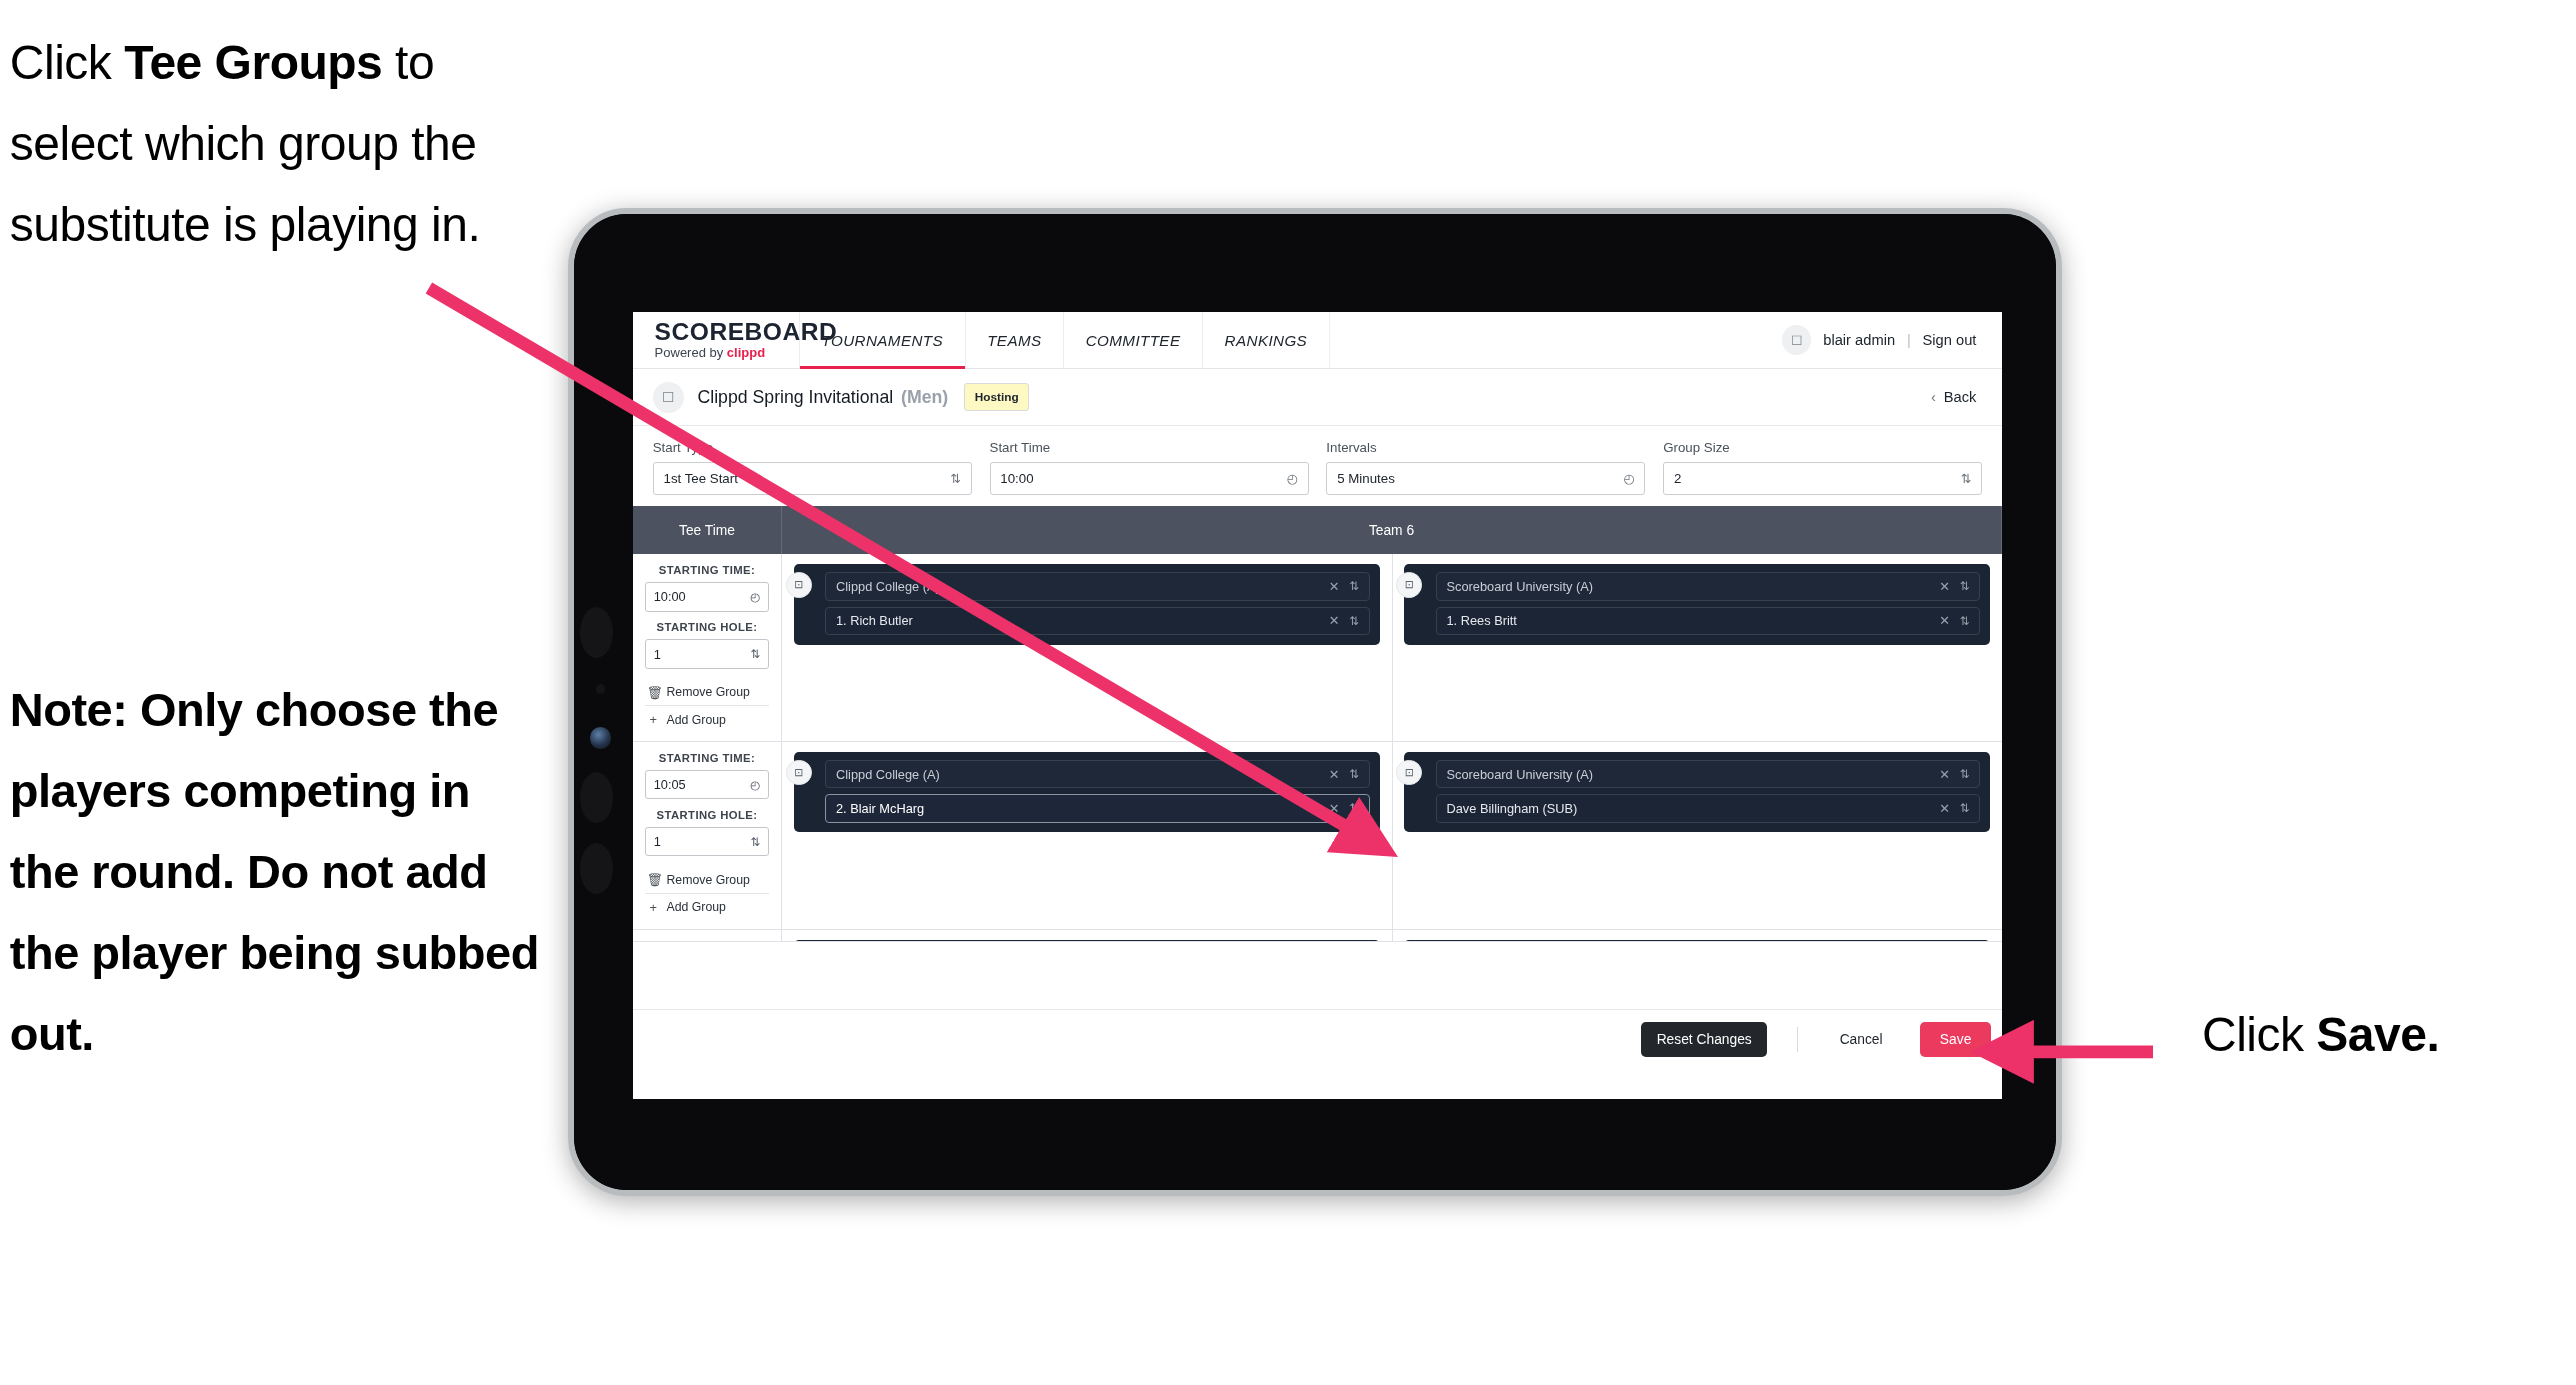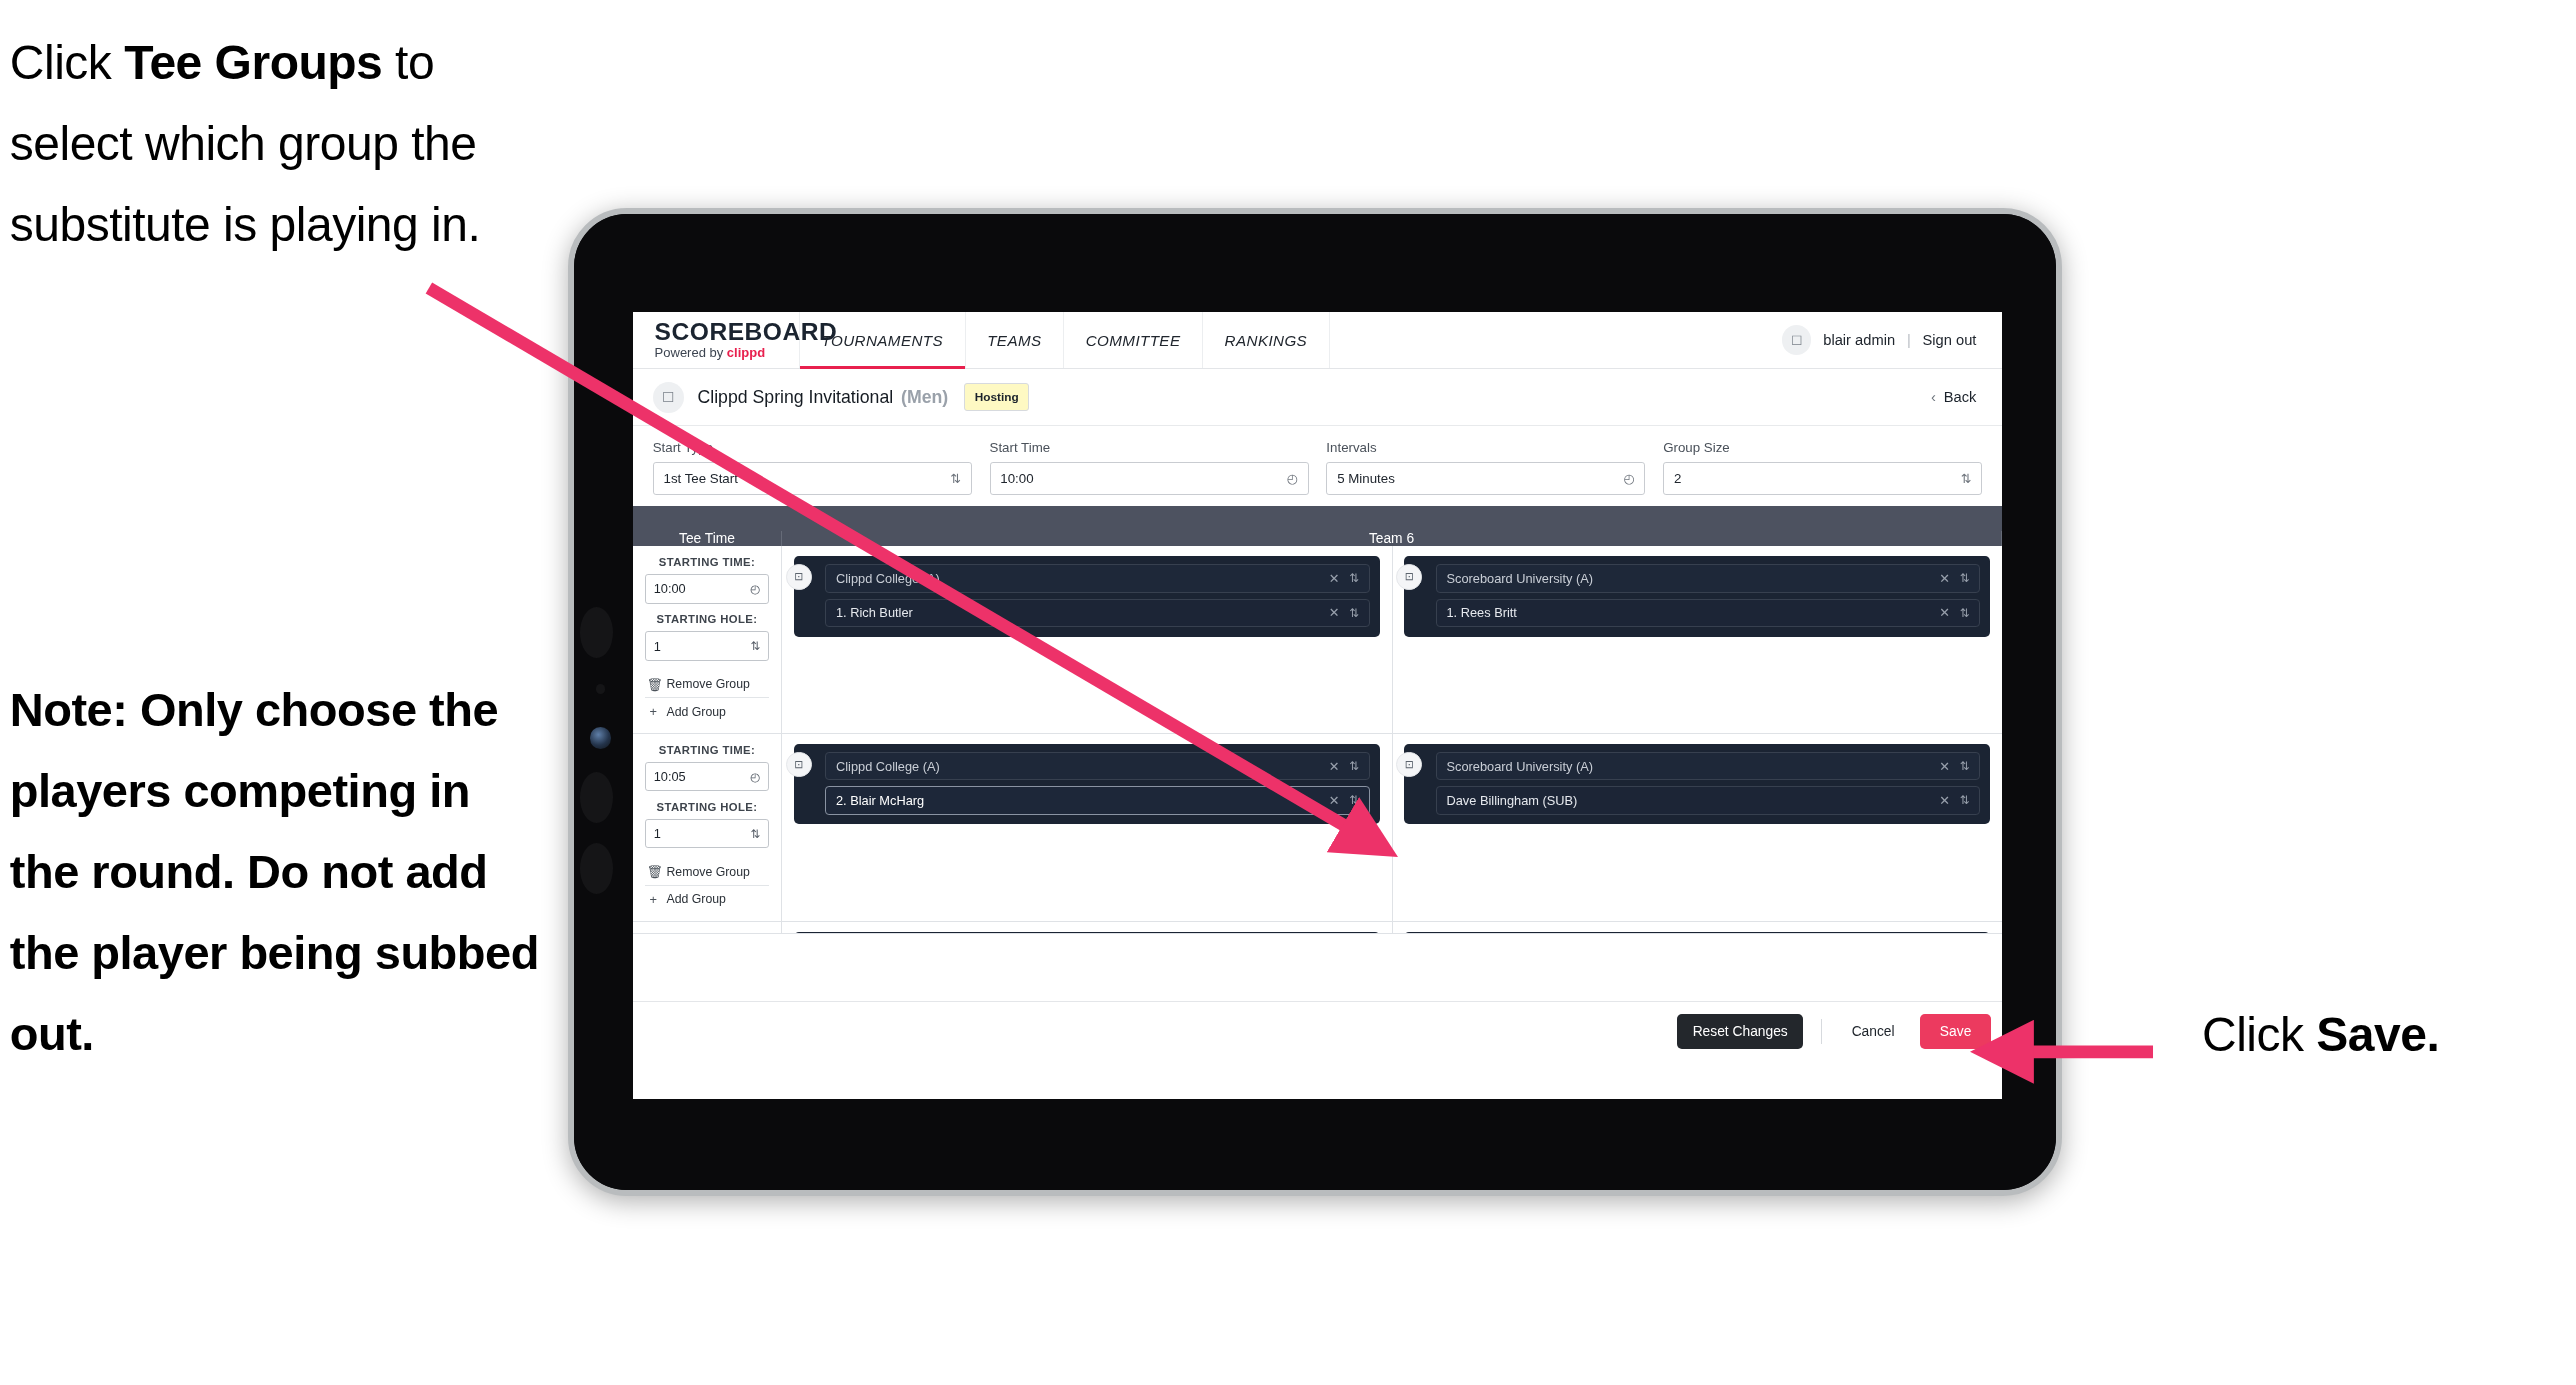--- a/index.html
+++ b/index.html
@@ -132,21 +132,21 @@
   .ctrl { flex:1; display:flex; flex-direction:column; }
   .ctrl label { font-size: 13.3px; color:#4a515a; margin-bottom: 6.9px; }
   .field {
     height: 33px; border:1px solid #c9ccd1; border-radius:2.9px; background:#fff;
     display:flex; align-items:center; padding: 0 9.8px; font-size: 13.3px; color:#20262e;
     justify-content: space-between;
   }
   .field .gl { color:#555c66; font-size:12.8px; opacity:.85; }
 
   
-  .thead { display:flex; background:#4d5260; color:#fff; height: 40px; align-items: flex-end; }
+  .thead { display:flex; background:#4d5260; color:#fff; height: 48px; }
   .thead .c1 { width: 149px; display:flex; align-items:center; justify-content:center;
                font-size:13.8px; border-right:1px solid #666b78; }
   .thead .c2, .thead .c3 { flex:1; display:flex; align-items:center; justify-content:center;
                font-size:13.8px; }
   .thead .c2 { border-right:1px solid #666b78; }
 
   
   .tbody { height: 455px; overflow:hidden; background:#fff; position:relative; }
 
   .grow { display:flex; border-bottom:1px solid #dfe2e6; }
@@ -189,21 +189,21 @@
   .gbrow.selected { border-color:#8a93a2; background:#1d2739; color:#fff; }
   .gbrow .txt { flex:1; white-space:nowrap; overflow:hidden; text-overflow:ellipsis; }
   .gbrow .x { color:#98a0ac; font-size:12.8px; margin-left:9.8px; cursor:pointer; }
   .gbrow .sort { color:#98a0ac; font-size:11.8px; margin-left:9.8px; cursor:pointer; }
 
   .partial-wrap { overflow:hidden; }
 
   
   .footbar {
     height: 59px; border-top:1px solid #e4e6e9; background:#fff;
-    display:flex; align-items:center; justify-content:flex-end; gap:0px;
+    display:flex; align-items:center; justify-content:flex-end; gap:12px;
     padding-right: 11px;
   }
   .btn-reset {
     background:#23272c; color:#fff; font-size:13.8px; border-radius:4.9px;
     padding: 9.8px 15.7px; cursor:pointer;
   }
   .foot-div { width:1px; height:25.6px; background:#d7dade; margin: 0 17.7px; }
   .btn-cancel { font-size:13.8px; color:#1d232a; padding: 9.8px 11.8px; cursor:pointer; }
   .btn-save {
     background:#ec3a5f; color:#fff; font-size:13.8px; border-radius:4.9px;

